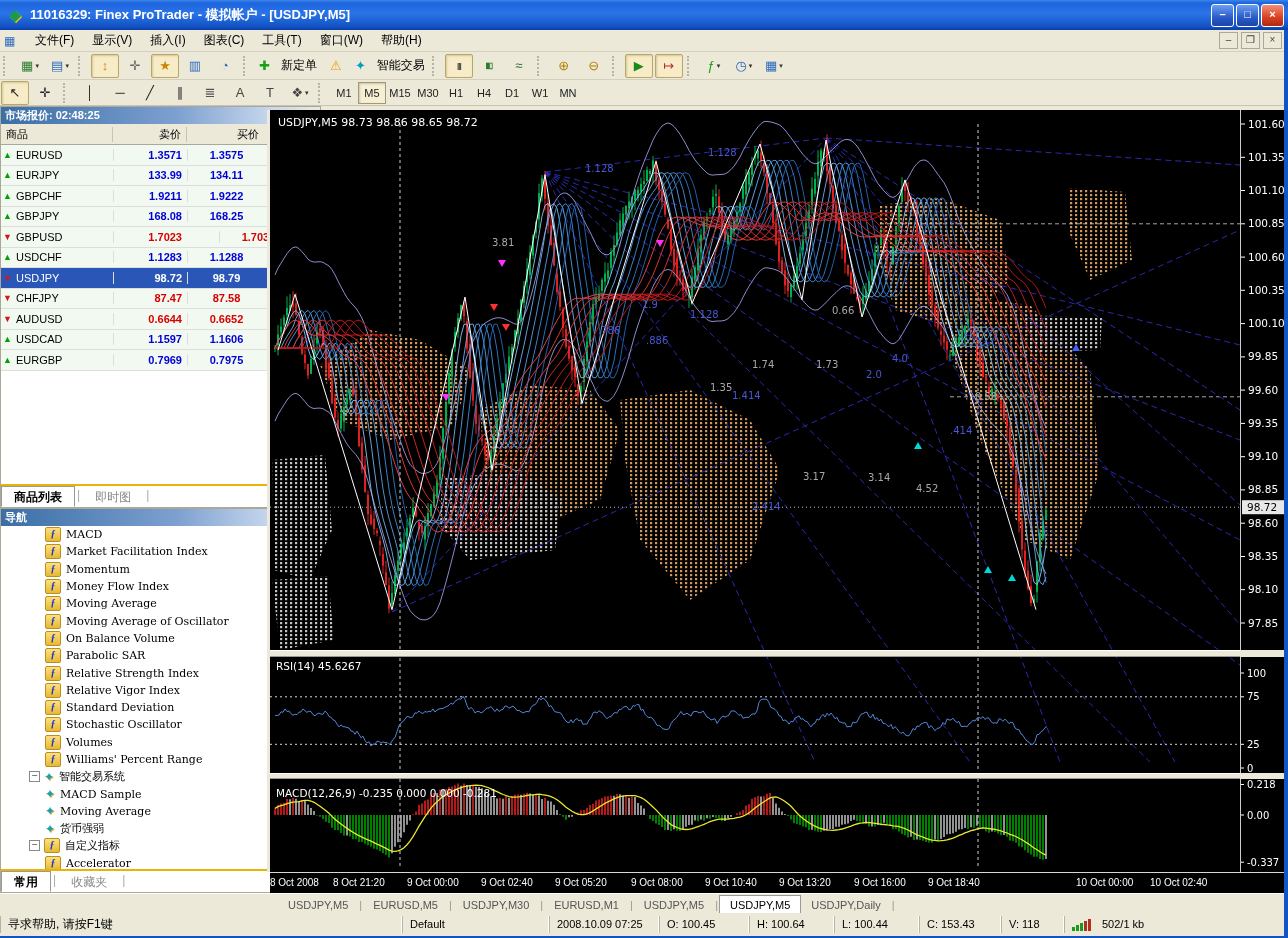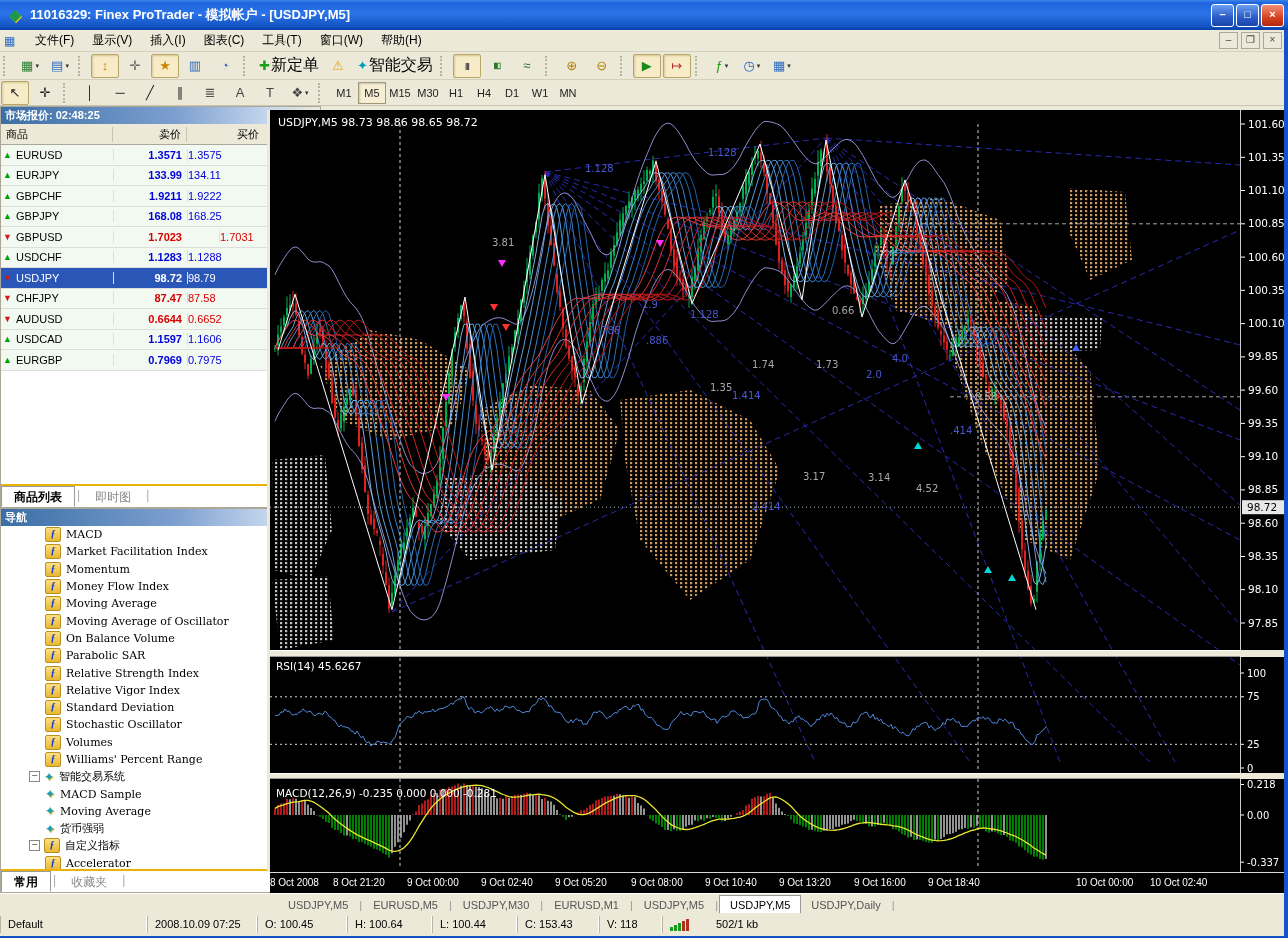--- a/index.html
+++ b/index.html
@@ -23,38 +23,38 @@
   .mdibtn{width:17px;height:15px;border:1px solid #aca899;background:#ece9d8;font-size:10px;line-height:13px;text-align:center;color:#444}
   
   .toolbar{position:absolute;left:0;width:1288px;background:#ece9d8;display:flex;align-items:center;box-sizing:border-box}
   .t1{top:52px;height:28px;border-bottom:1px solid #d4d0bc}
   .t2{top:80px;height:26px;border-bottom:1px solid #c8c4b0}
   .grip{width:7px;height:20px;margin:0 3px;border-left:2px dotted #b8b4a0}
   .tbtn{min-width:22px;height:22px;margin:1px;border:1px solid transparent;border-radius:2px;display:flex;align-items:center;justify-content:center;padding:0 2px;cursor:default}
   .tbtn.pressed{background:#f8ecc8;border:1px solid #b8a868;box-shadow:inset 1px 1px 2px rgba(120,90,20,.25)}
   .tico{font-size:13px;line-height:16px}
   .tico.small{font-size:8px;letter-spacing:-1px;font-weight:bold}
-  .tlabel{font-size:16px;margin-left:1px}
+  .tlabel{font-size:12px;margin-left:11px}
   .dd{font-size:7px;color:#333;margin-left:2px}
   .tfbtn{min-width:26px;height:20px;margin:1px 0;border:1px solid transparent;text-align:center;font-size:11px;line-height:20px;color:#222}
   .tfbtn.pressed{background:#f6efd4;border:1px solid #a09878;box-shadow:inset 1px 1px 2px rgba(0,0,0,.18)}
   
   .panel{position:absolute;left:0;width:321px;background:#fff;border:1px solid #aca899;box-sizing:border-box}
   .phead{height:17px;background:linear-gradient(90deg,#3a6ea5 0%,#7da0d0 55%,#c8d8ee 85%,#ece9d8 100%);
     color:#fff;font-size:11px;font-weight:bold;line-height:16px;padding-left:4px;position:relative}
   .pclose{position:absolute;right:3px;top:1px;color:#333;font-weight:bold;font-size:11px}
   .mw-panel{top:106px;height:402px}
   .mw-headrow{display:flex;height:20px;background:#ece9d8;border-bottom:1px solid #aca899;font-size:11px;align-items:center}
   .mw-headrow span{box-sizing:border-box;padding:0 5px;border-right:1px solid #c8c4b0}
   .mwc0{width:112px}.mwc1{width:74px;text-align:right}.mwc2{width:77px;text-align:right;border-right:none!important}
   .mwrow{display:flex;height:19.5px;align-items:center;background:#f1f9f1;border-bottom:1px solid #ddd;font-size:11px}
   .mwrow .sym{width:97px;padding-left:2px}
   .mwrow .arr{width:13px;text-align:center;font-size:9px}
   .mwrow .bid{width:74px;text-align:right;padding-right:5px;font-weight:bold;border-left:1px solid #ddd;box-sizing:border-box}
-  .mwrow .ask{width:78px;text-align:left;padding-right:0;font-weight:normal;border-left:1px solid #ddd;box-sizing:border-box}
+  .mwrow .ask{width:78px;text-align:center;padding-right:0;font-weight:bold;border-left:1px solid #ddd;box-sizing:border-box}
   .mwrow.selected{background:#2a56b8;color:#fff}
   .mwrow.selected .bid,.mwrow.selected .ask{color:#fff!important}
   .ptabs{position:absolute;bottom:0;left:0;right:0;height:21px;background:#fff;border-top:2px solid #eab308;display:flex;font-size:12px}
   .ptab{padding:2px 12px;color:#888;border:1px solid transparent}
   .ptab.active{color:#000;border:1px solid #999;border-bottom:1px solid #fff;background:#fff;font-weight:bold}
   .ptab-sep{color:#aaa;padding:2px 2px}
   .nav-panel{top:508px;height:385px}
   .nav-tree{position:absolute;top:17px;left:0;right:16px;bottom:21px;overflow:hidden;background:#fff;font-family:"DejaVu Serif",serif;font-size:11px}
   .nav-row{height:17.3px;display:flex;align-items:center;white-space:nowrap}
   .expander{width:9px;height:9px;border:1px solid #888;background:#fff;font-size:8px;line-height:7px;text-align:center;margin-right:4px;color:#333;flex:none}
@@ -75,21 +75,21 @@
   
   .chart-tabs{position:absolute;left:0;top:893px;width:1288px;height:20px;background:#ece9d8;border-top:1px solid #fff;
      display:flex;align-items:flex-end;padding-left:278px;box-sizing:border-box;font-size:11px}
   .ctab{padding:3px 10px 2px;color:#555}
   .ctab.active{background:#fff;color:#000;border:1px solid #999;border-bottom:none}
   .ctab-sep{color:#999;padding:3px 1px 2px}
   .statusbar{position:absolute;left:0;top:913px;width:1288px;height:23px;background:#ece9d8;display:flex;align-items:center;font-size:11px}
   .sbcell{height:17px;line-height:17px;padding:0 8px;border-right:1px solid #fff;box-shadow:1px 0 0 #b8b4a0 inset;box-sizing:border-box;white-space:nowrap;overflow:hidden}
   .sb-help{width:402px;font-size:12px}
   .sb-c0{width:147px}.sb-c1{width:110px}.sb-c2{width:90px}.sb-c3{width:85px}.sb-c4{width:85px}.sb-c5{width:82px}.sb-c6{width:63px}
-  .sb-net{flex:1;display:flex;align-items:center;gap:24px;}
+  .sb-net{flex:1;display:flex;align-items:center;gap:8px;}
   .edge-right{position:absolute;left:1284px;top:30px;width:4px;height:906px;background:#1353c4}
   .edge-bottom{position:absolute;left:0;top:936px;width:1288px;height:2px;background:#1353c4}
 </style>
 </head>
 <body>
 
 <div id="app">
   <div class="titlebar">
     <span class="app-icon">◆</span>
     <span>11016329: Finex ProTrader - 模拟帐户 - [USDJPY,M5]</span>
@@ -1408,20 +1408,21 @@
       <span class="ctab">EURUSD,M1</span>
       <span class="ctab-sep">|</span>
       <span class="ctab">USDJPY,M5</span>
       <span class="ctab-sep">|</span>
       <span class="ctab active">USDJPY,M5</span>
       <span class="ctab">USDJPY,Daily</span>
       <span class="ctab-sep">|</span>
     </div>
 
   <div class="statusbar">
+    <span class="sbcell sb-help">寻求帮助, 请按F1键</span>
     <span class="sbcell sb-c0">Default</span>
     <span class="sbcell sb-c1">2008.10.09 07:25</span>
     <span class="sbcell sb-c2">O: 100.45</span>
     <span class="sbcell sb-c3">H: 100.64</span>
     <span class="sbcell sb-c4">L: 100.44</span>
     <span class="sbcell sb-c5">C: 153.43</span>
     <span class="sbcell sb-c6">V: 118</span>
     <span class="sbcell sb-net">
       <svg width="22" height="13">
         <rect x="0" y="9" width="3" height="4" fill="#1a9a1a"></rect>

